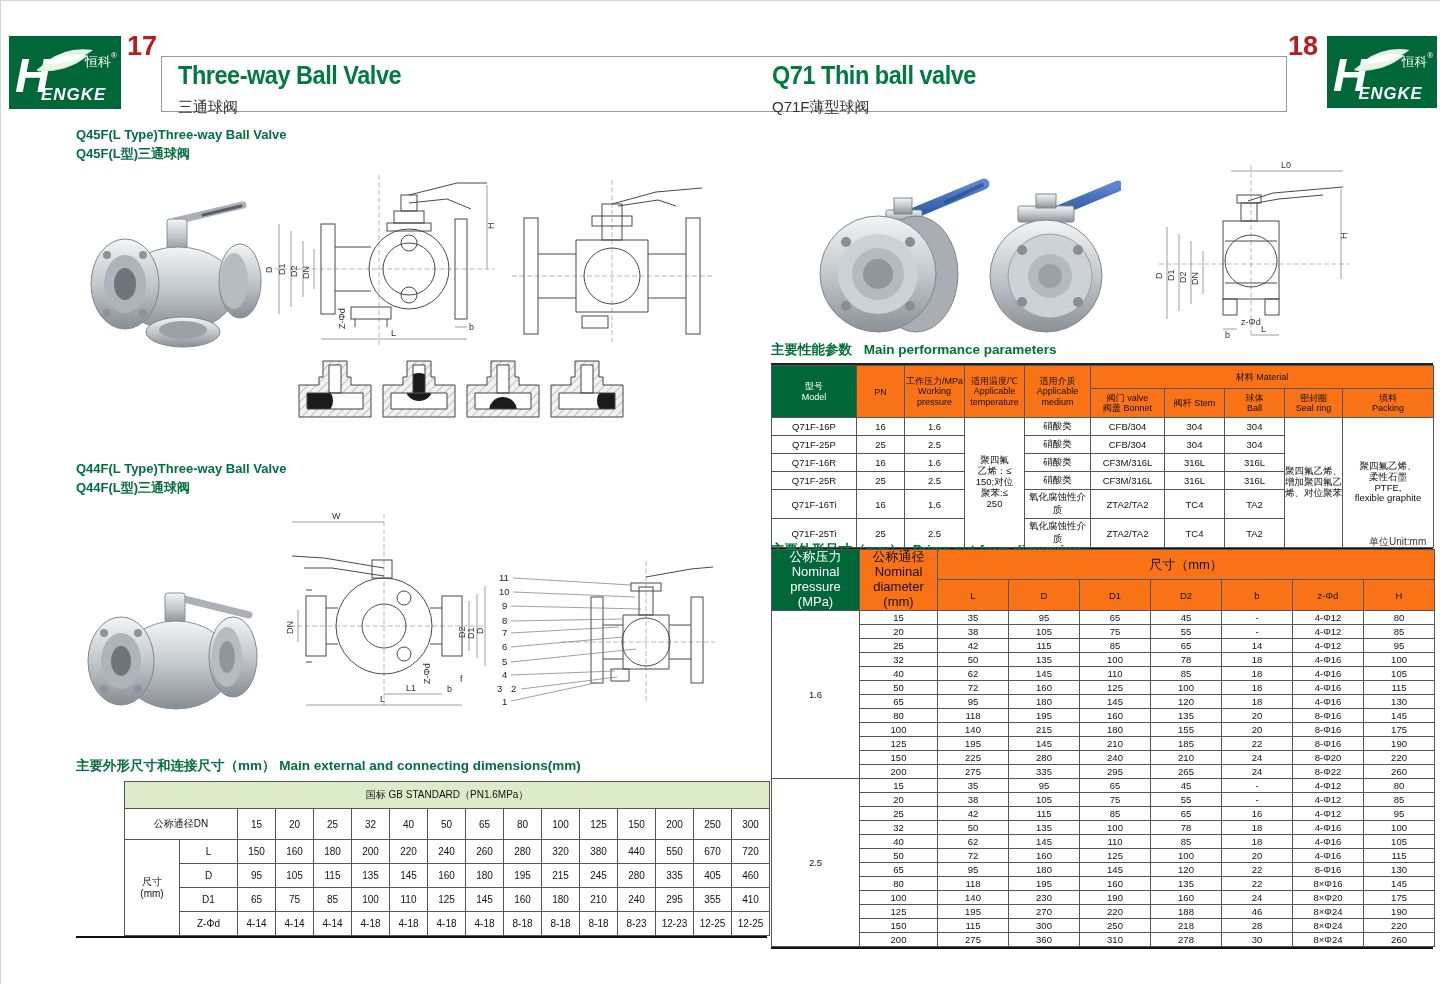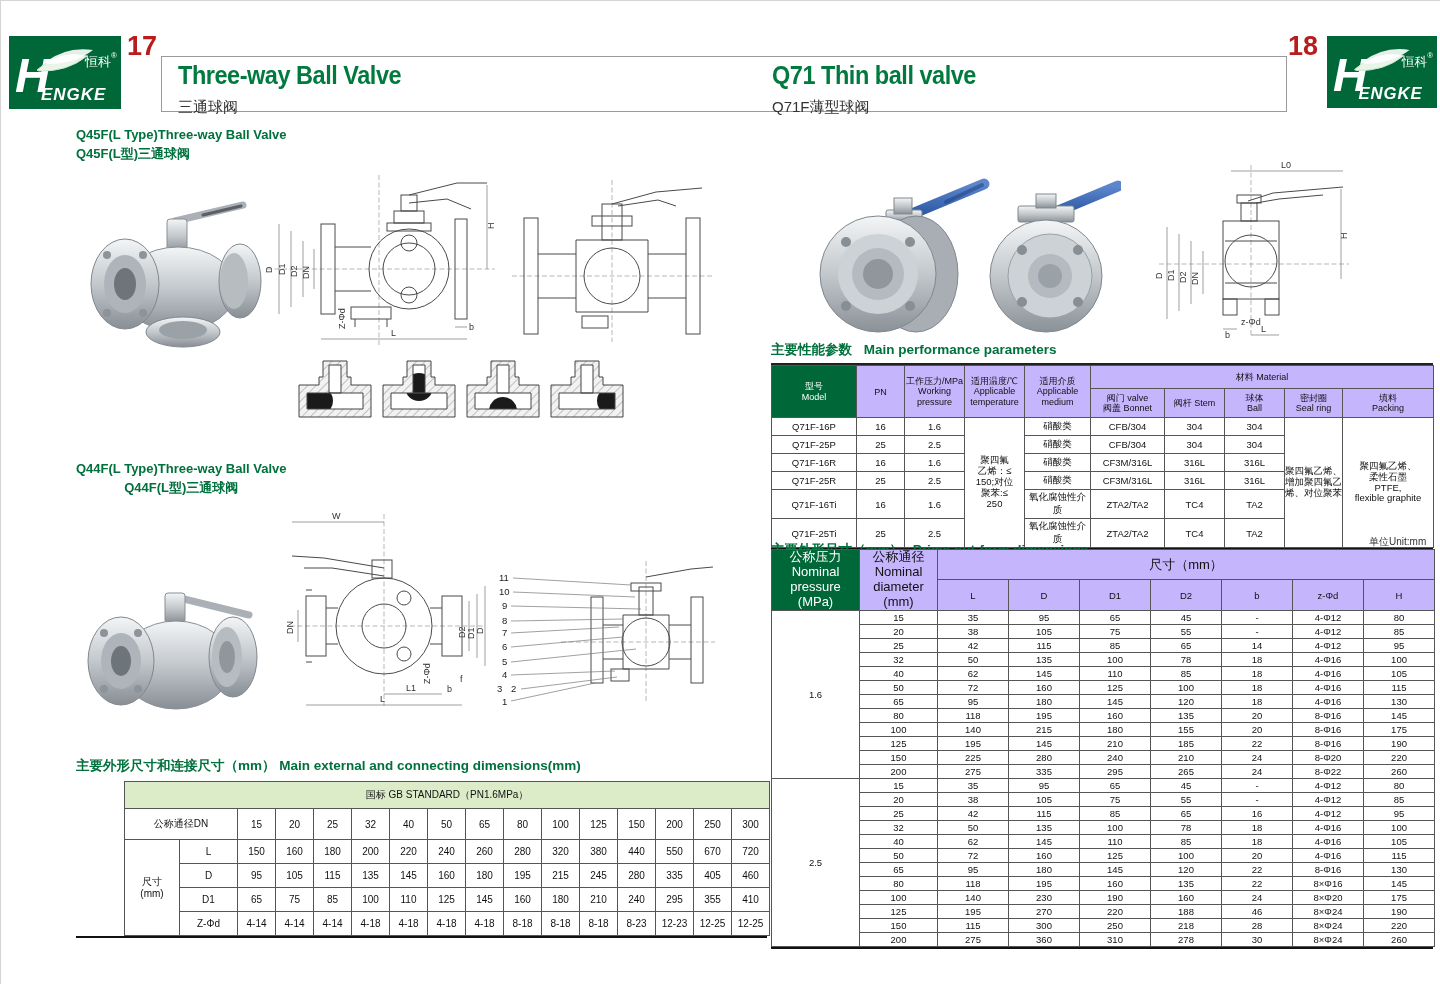--- a/index.html
+++ b/index.html
@@ -12,21 +12,21 @@
   .title-en{color:#007a3e;font-weight:bold;font-size:25px;letter-spacing:-0.5px;transform:scaleX(.94);transform-origin:left;white-space:nowrap;}
   .title-cn{color:#333;font-size:15px;margin-top:8px;white-space:nowrap;}
   
   .h-green{color:#00703c;font-weight:bold;font-size:13px;line-height:19px;white-space:nowrap;}
   .sec-title{color:#00703c;font-weight:bold;font-size:13.5px;white-space:nowrap;}
   .unit-note{font-size:10px;color:#333;}
   
   table{border-collapse:collapse;table-layout:fixed;color:#111;}
   td{border:1px solid #555;text-align:center;vertical-align:middle;padding:1px 0;overflow:hidden;}
   .gh{background:#dcecc9;}
-  .hd{background:#c4b5fd;}
+  .hd{background:#f97316;}
   .dk{background:#006838;color:#fff;}
   .wh{background:#fff;}
   .pre{white-space:pre-line;line-height:1.15;}
   #t-gb{width:643px;font-size:10px;}
   #t-gb td{height:21px;}
   #t-gb tr:first-child td{height:24px;}
   #t-gb tr:nth-child(2) td{height:28px;}
   .tw1{border-bottom:2px solid #111;}
   #t-perf{width:662px;font-size:9.5px;}
   #t-perf td{height:15px;}
@@ -209,21 +209,21 @@
         <circle cx="206" cy="58" r="14" fill="#1a1a1a" clip-path="url(#bore2)"></circle>
         <path d="M170,32 H190 V24 H194 V8 H218 V24 H222 V32 H242 V64 H170 Z M178,40 H234 V56 H178 Z M200,12 H212 V40 H200 Z" fill="url(#hh)" fill-rule="evenodd" stroke="#444" stroke-width="1"></path>
       </g>
       <g>
         <circle cx="314" cy="48" r="14" fill="#1a1a1a" clip-path="url(#bore3)"></circle>
         <path d="M254,32 H274 V24 H278 V8 H302 V24 H306 V32 H326 V64 H254 Z M262,40 H318 V56 H262 Z M284,12 H296 V40 H284 Z" fill="url(#hh)" fill-rule="evenodd" stroke="#444" stroke-width="1"></path>
       </g>
     </svg>
   </div>
 
-  <div class="abs h-green" style="left:75px;top:458px;text-align:center;">
+  <div class="abs h-green" style="left:75px;top:458px;">
     <div>Q44F(L Type)Three-way Ball Valve</div>
     <div>Q44F(L型)三通球阀</div>
   </div>
 
   <div class="abs" style="left:80px;top:556px;">
     <svg width="185" height="168" viewBox="0 0 185 168">
       <path d="M95,40 L168,58" stroke="#aab0b5" stroke-width="7" stroke-linecap="round"></path>
       <rect x="84" y="36" width="20" height="30" rx="3" fill="url(#st)" stroke="#8a9096"></rect>
       <ellipse cx="95" cy="108" rx="56" ry="44" fill="url(#st)" stroke="#8a9096"></ellipse>
       <ellipse cx="40" cy="104" rx="33" ry="44" fill="url(#st)" stroke="#80878d"></ellipse>

